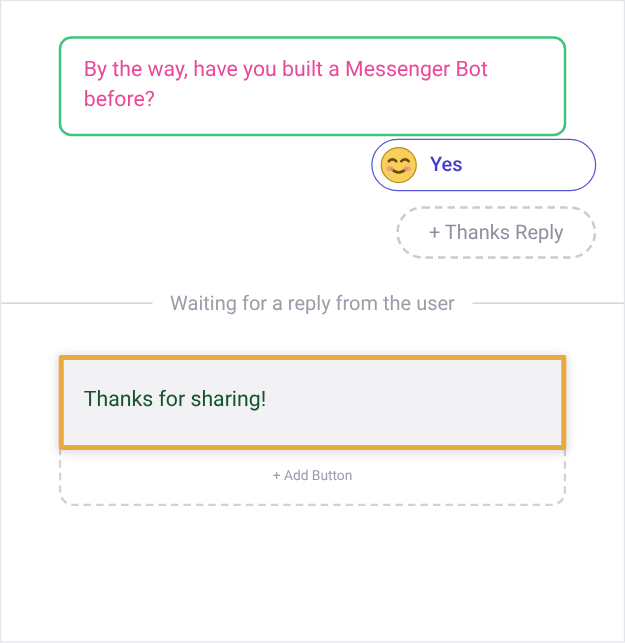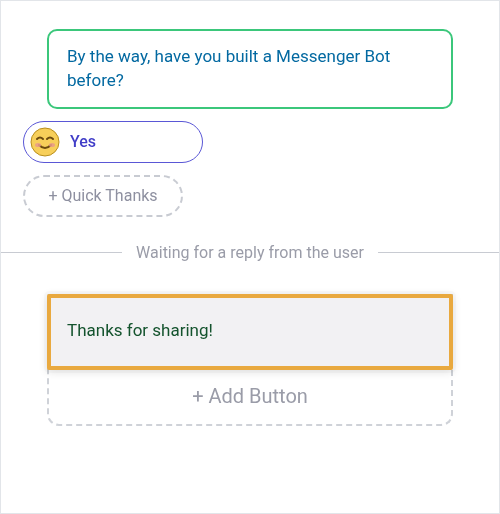--- a/index.html
+++ b/index.html
@@ -17,38 +17,38 @@
     border: 1px solid #e2e5e9;
     padding: 28px 22px 26px 22px;
     position: relative;
   }
 
   
   .msg-bubble {
     border: 2px solid #3bc77b;
     border-radius: 10px;
     padding: 14px 18px;
-    margin: 0 24px 12px 24px;
+    margin: 0 24px 2px 24px;
     font-size: 17px;
     line-height: 1.4;
-    color: #0369a1;
+    color: #ec4899;
   }
 
   
   .qr-wrap {
     display: flex;
     flex-direction: column;
     align-items: center;
     gap: 12px;
     margin-bottom: 14px;
   }
   .qr-row {
     display: flex;
     gap: 14px;
-    justify-content: flex-start;
+    justify-content: flex-end;
     width: 100%;
   }
   .pill {
     display: inline-flex;
     align-items: center;
     border-radius: 999px;
     height: 42px;
     padding: 0 20px 0 6px;
     font-size: 16px;
     background: #fff;
@@ -113,21 +113,21 @@
     padding: 22px 16px 26px 16px;
     font-size: 17px;
     color: #14532d;
     border-radius: 2px;
     box-shadow: 0 0 0 3px rgba(0,0,0,0.02), 0 2px 10px rgba(0,0,0,0.12);
     margin: -2px -2px 0 -2px;
   }
   .resp-addbtn {
     text-align: center;
     color: #9a9ca8;
-    font-size: 20px;
+    font-size: 11px;
     padding: 14px 0 16px 0;
   }
 </style>
 </head>
 <body>
 
 <div class="frame">
 
   <div class="msg-bubble">By the way, have you built a Messenger Bot before?</div>
 
@@ -145,21 +145,21 @@
             <ellipse cx="22" cy="18" rx="3" ry="2" fill="#e89a8a" opacity="0.85"></ellipse>
           </svg>
         </span>
         <span class="qr-label">Yes</span>
       </div>
     </div>
 
     <div class="qr-row">
 
       <div class="pill add-qr">
-        <span>+ Quick Thanks</span>
+        <span>+ Thanks Reply</span>
       </div>
     </div>
 
   </div>
 
   <div class="divider">
     <span>Waiting for a reply from the user</span>
   </div>
 
   <div class="resp-card">

